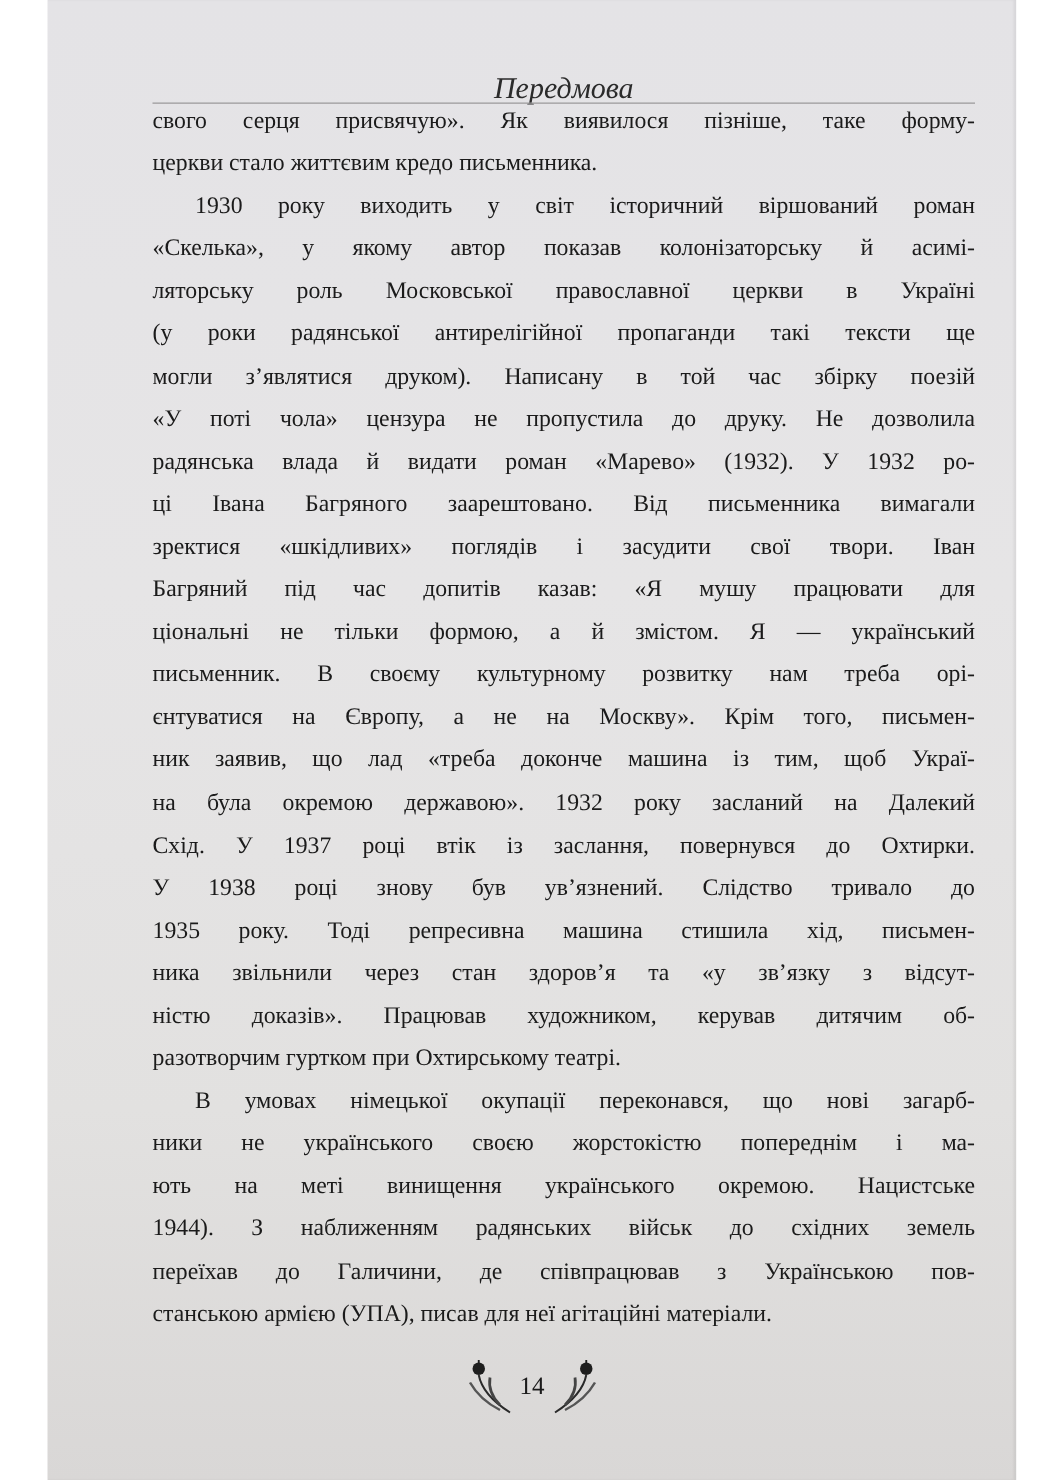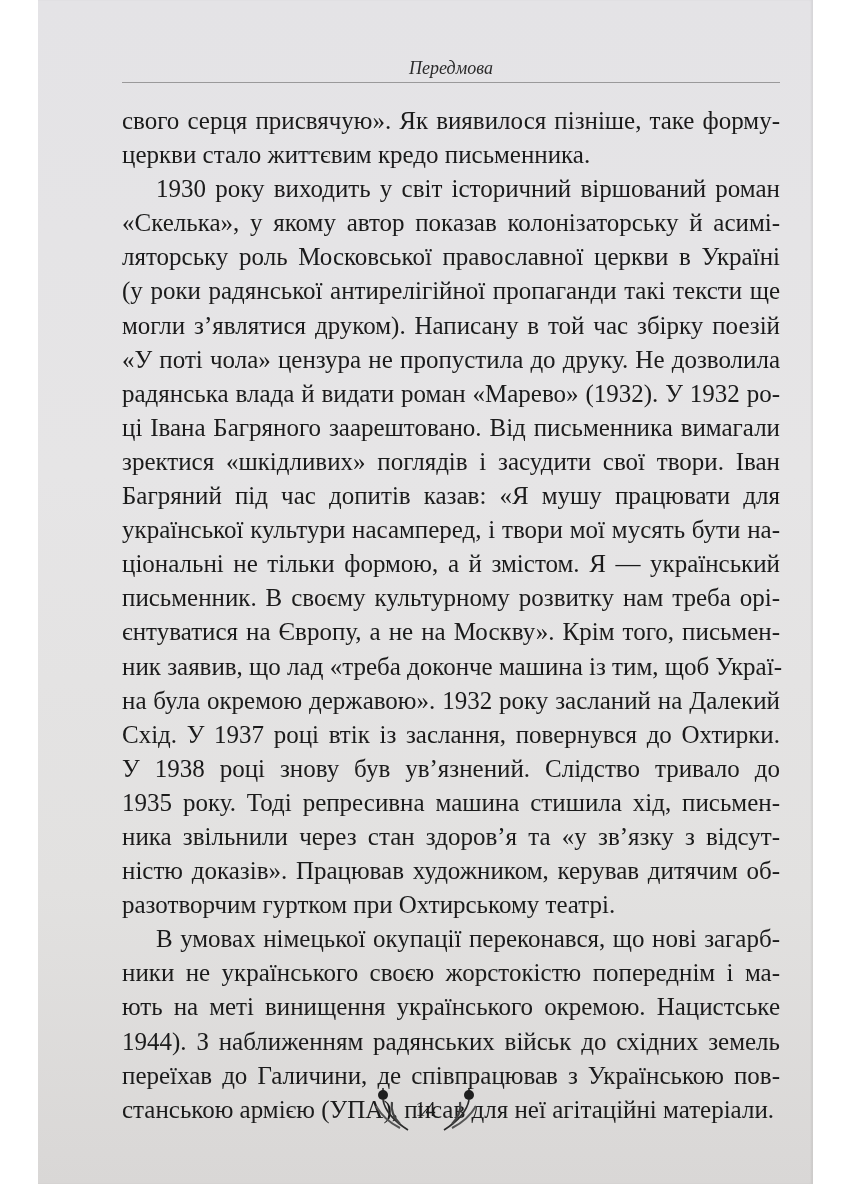--- a/index.html
+++ b/index.html
@@ -9,30 +9,30 @@
   }
   .page {
     position: absolute; left: 38px; top: 0; width: 775px; height: 1184px;
     background: linear-gradient(180deg, #e4e3e6 0%, #e6e5e6 40%, #e2e1e0 75%, #d9d7d6 100%);
     box-shadow: inset -2px 0 2px rgba(0,0,0,0.06);
   }
   .running-head {
     position: absolute; left: 84px; width: 658px; top: 58px;
     text-align: center;
     font-family: "Liberation Serif", "DejaVu Serif", serif;
-    font-style: italic; font-size: 18px; color: #2b2b2b;
+    font-style: italic; font-size: 24px; color: #2b2b2b;
   }
   .head-rule {
     position: absolute; left: 84px; width: 658px; top: 82px; height: 1px;
     background: #9a999a;
   }
   .body-text {
-    position: absolute; left: 84px; top: 104px; width: 658px;
+    position: absolute; left: 84px; top: 80px; width: 658px;
     font-family: "Liberation Serif", "DejaVu Serif", serif;
-    font-size: 25px; line-height: 34.1px; color: #1b1b1b;
+    font-size: 19px; line-height: 34.1px; color: #1b1b1b;
   }
   .line {
     display: block; white-space: nowrap; text-align: justify;
     text-align-last: justify; height: 34.1px;
   }
   .line.last { text-align-last: left; }
   .line.indent { text-indent: 34px; }
   .footer {
     position: absolute; left: 0; width: 832px; top: 1086px; height: 46px;
   }
@@ -58,21 +58,20 @@
       <span class="line indent">1930 року виходить у світ історичний віршований роман</span>
       <span class="line">«Скелька», у якому автор показав колонізаторську й асимі-</span>
       <span class="line">ляторську роль Московської православної церкви в Україні</span>
       <span class="line">(у роки радянської антирелігійної пропаганди такі тексти ще</span>
       <span class="line">могли з’являтися друком). Написану в той час збірку поезій</span>
       <span class="line">«У поті чола» цензура не пропустила до друку. Не дозволила</span>
       <span class="line">радянська влада й видати роман «Марево» (1932). У 1932 ро-</span>
       <span class="line">ці Івана Багряного заарештовано. Від письменника вимагали</span>
       <span class="line">зректися «шкідливих» поглядів і засудити свої твори. Іван</span>
       <span class="line">Багряний під час допитів казав: «Я мушу працювати для</span>
-      <span class="line">української культури насамперед, і твори мої мусять бути на-</span>
       <span class="line">ціональні не тільки формою, а й змістом. Я — український</span>
       <span class="line">письменник. В своєму культурному розвитку нам треба орі-</span>
       <span class="line">єнтуватися на Європу, а не на Москву». Крім того, письмен-</span>
       <span class="line">ник заявив, що лад «треба доконче машина із тим, щоб Украї-</span>
       <span class="line">на була окремою державою». 1932 року засланий на Далекий</span>
       <span class="line">Схід. У 1937 році втік із заслання, повернувся до Охтирки.</span>
       <span class="line">У 1938 році знову був ув’язнений. Слідство тривало до</span>
       <span class="line">1935 року. Тоді репресивна машина стишила хід, письмен-</span>
       <span class="line">ника звільнили через стан здоров’я та «у зв’язку з відсут-</span>
       <span class="line">ністю доказів». Працював художником, керував дитячим об-</span>

